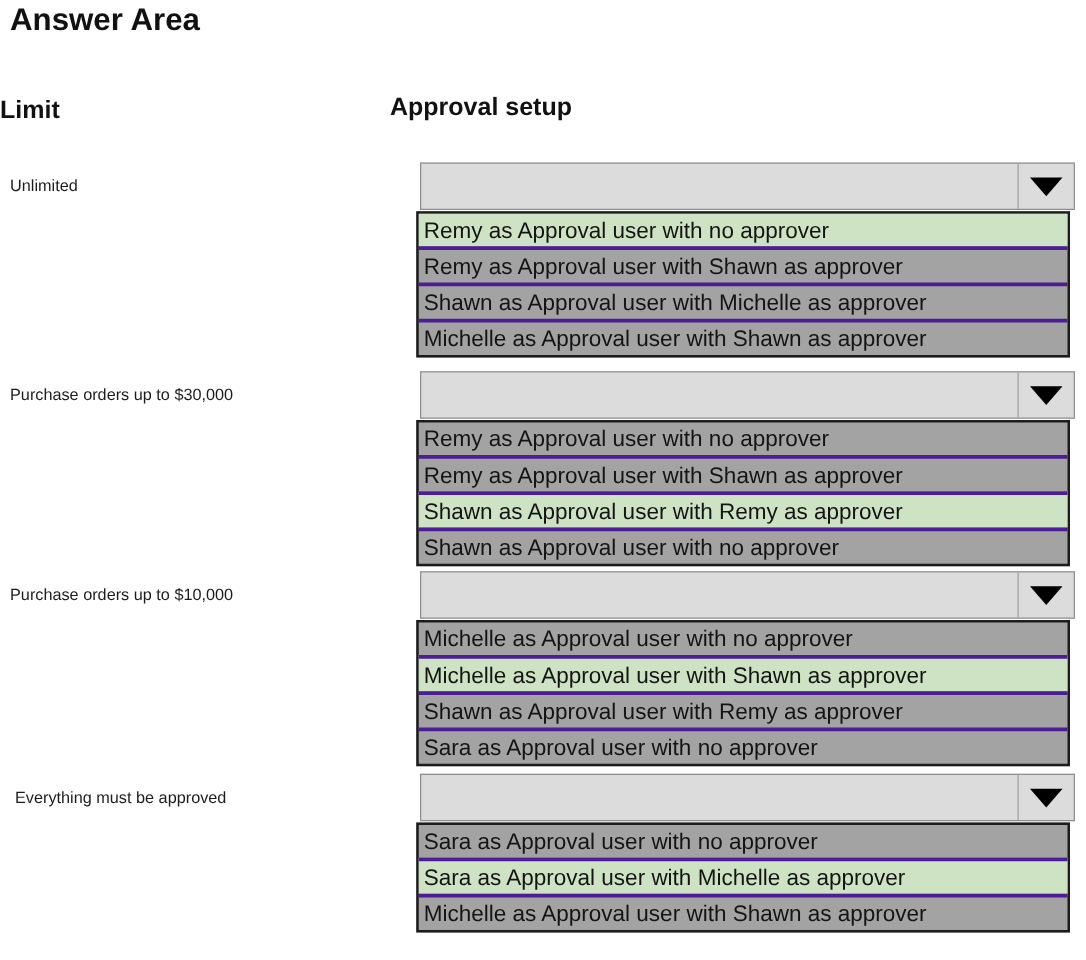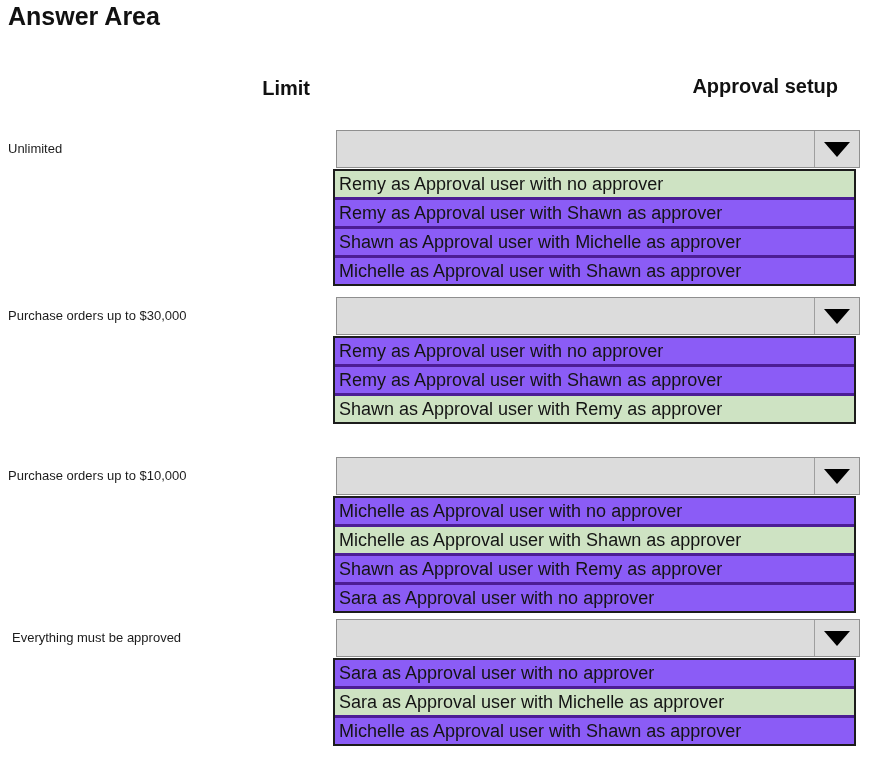--- a/index.html
+++ b/index.html
@@ -21,21 +21,21 @@
     top: 2px;
     font-size: 25px;
     font-weight: bold;
     color: #111;
   }
   .col-header {
     position: absolute;
     font-size: 20px;
     font-weight: bold;
     color: #111;
-    text-align: right;
+    text-align: left;
   }
   .col-header.limit {
     left: 0;
     top: 77px;
     width: 310px;
   }
   .col-header.hierarchy {
     left: 312px;
     top: 75px;
     width: 526px;
@@ -94,21 +94,21 @@
     height: 0;
     border-left: 13px solid transparent;
     border-right: 13px solid transparent;
     border-top: 15px solid #000;
   }
   .options {
     position: absolute;
     left: 333px;
     top: 39px;
     width: 519px;
-    background: #8b5cf6;
+    background: #a3a3a3;
     border: 2px solid #1c1c1c;
   }
   .option {
     height: 26px;
     line-height: 26px;
     font-size: 18px;
     padding-left: 4px;
     border-top: 3px solid #4c1d95;
     color: #141414;
     white-space: nowrap;
@@ -147,20 +147,21 @@
   <div class="select">
     <div class="select-value"></div>
     <div class="select-arrow">
       <span class="tri"></span>
     </div>
   </div>
   <div class="options">
     <div class="option">Remy as Approval user with no approver</div>
     <div class="option">Remy as Approval user with Shawn as approver</div>
     <div class="option selected">Shawn as Approval user with Remy as approver</div>
+    <div class="option">Shawn as Approval user with no approver</div>
   </div>
 </div>
 
 <div class="qrow row2">
   <div class="limit-label">Purchase orders up to $10,000</div>
   <div class="select">
     <div class="select-value"></div>
     <div class="select-arrow">
       <span class="tri"></span>
     </div>

